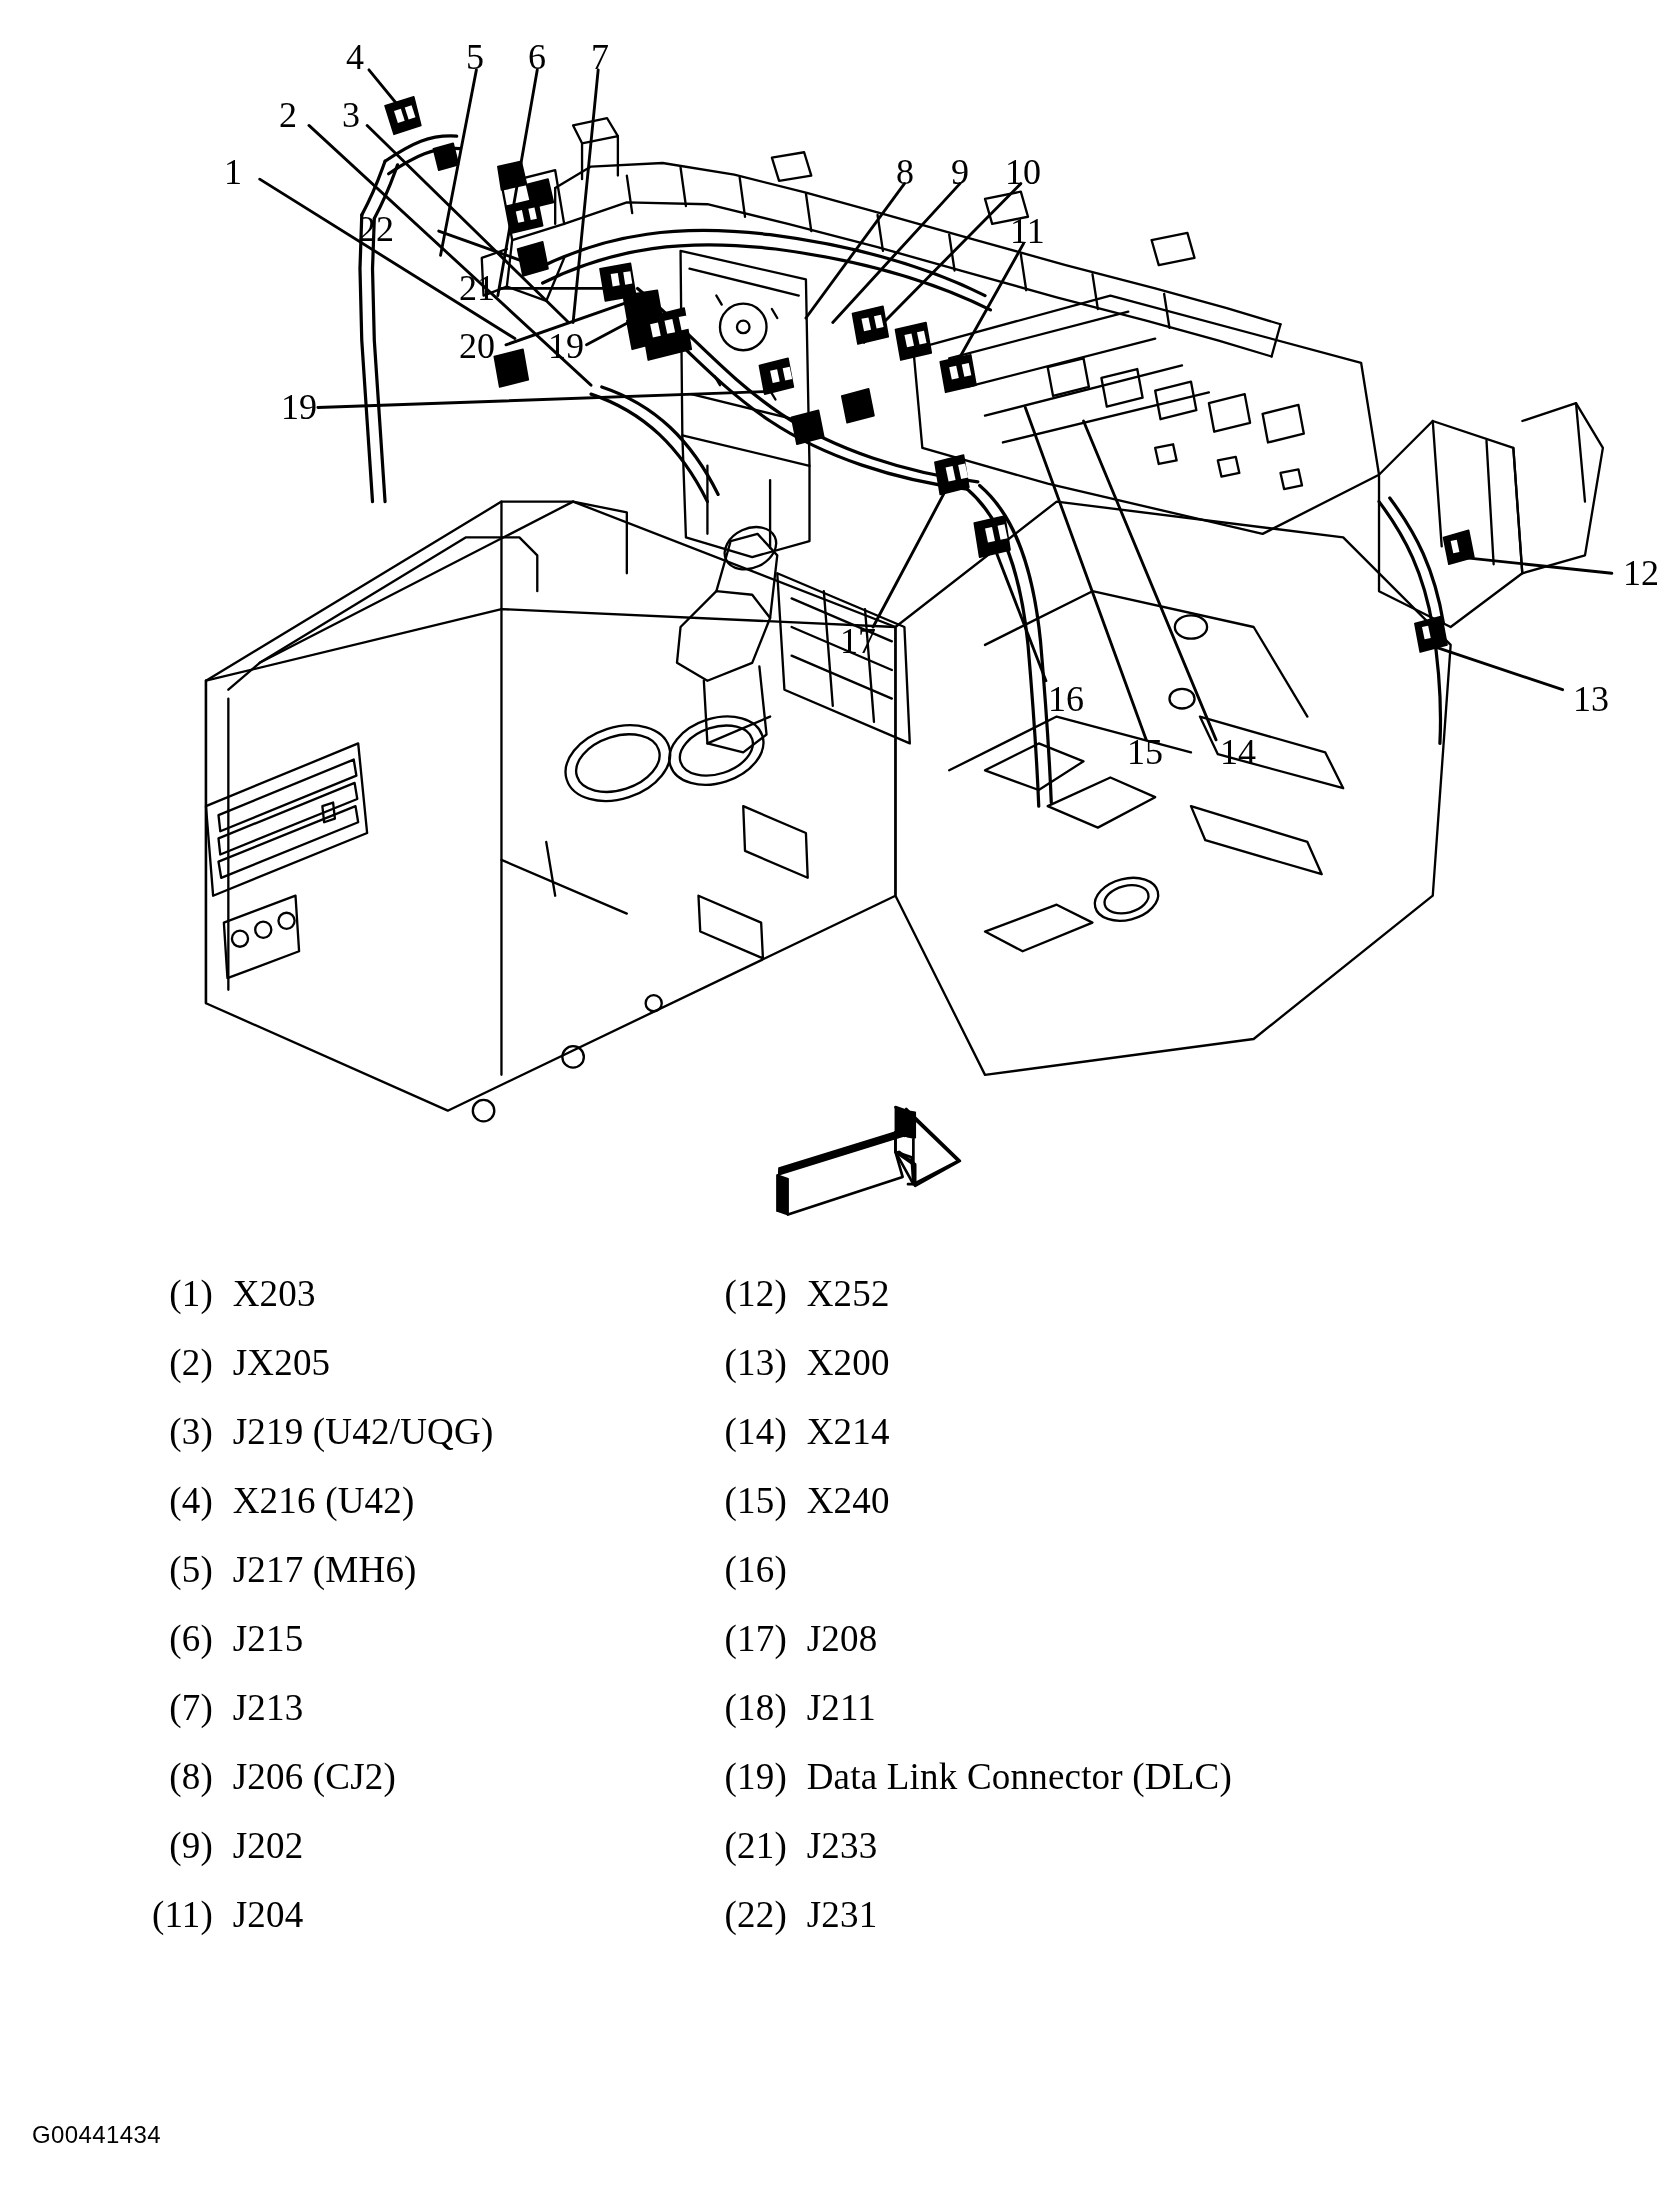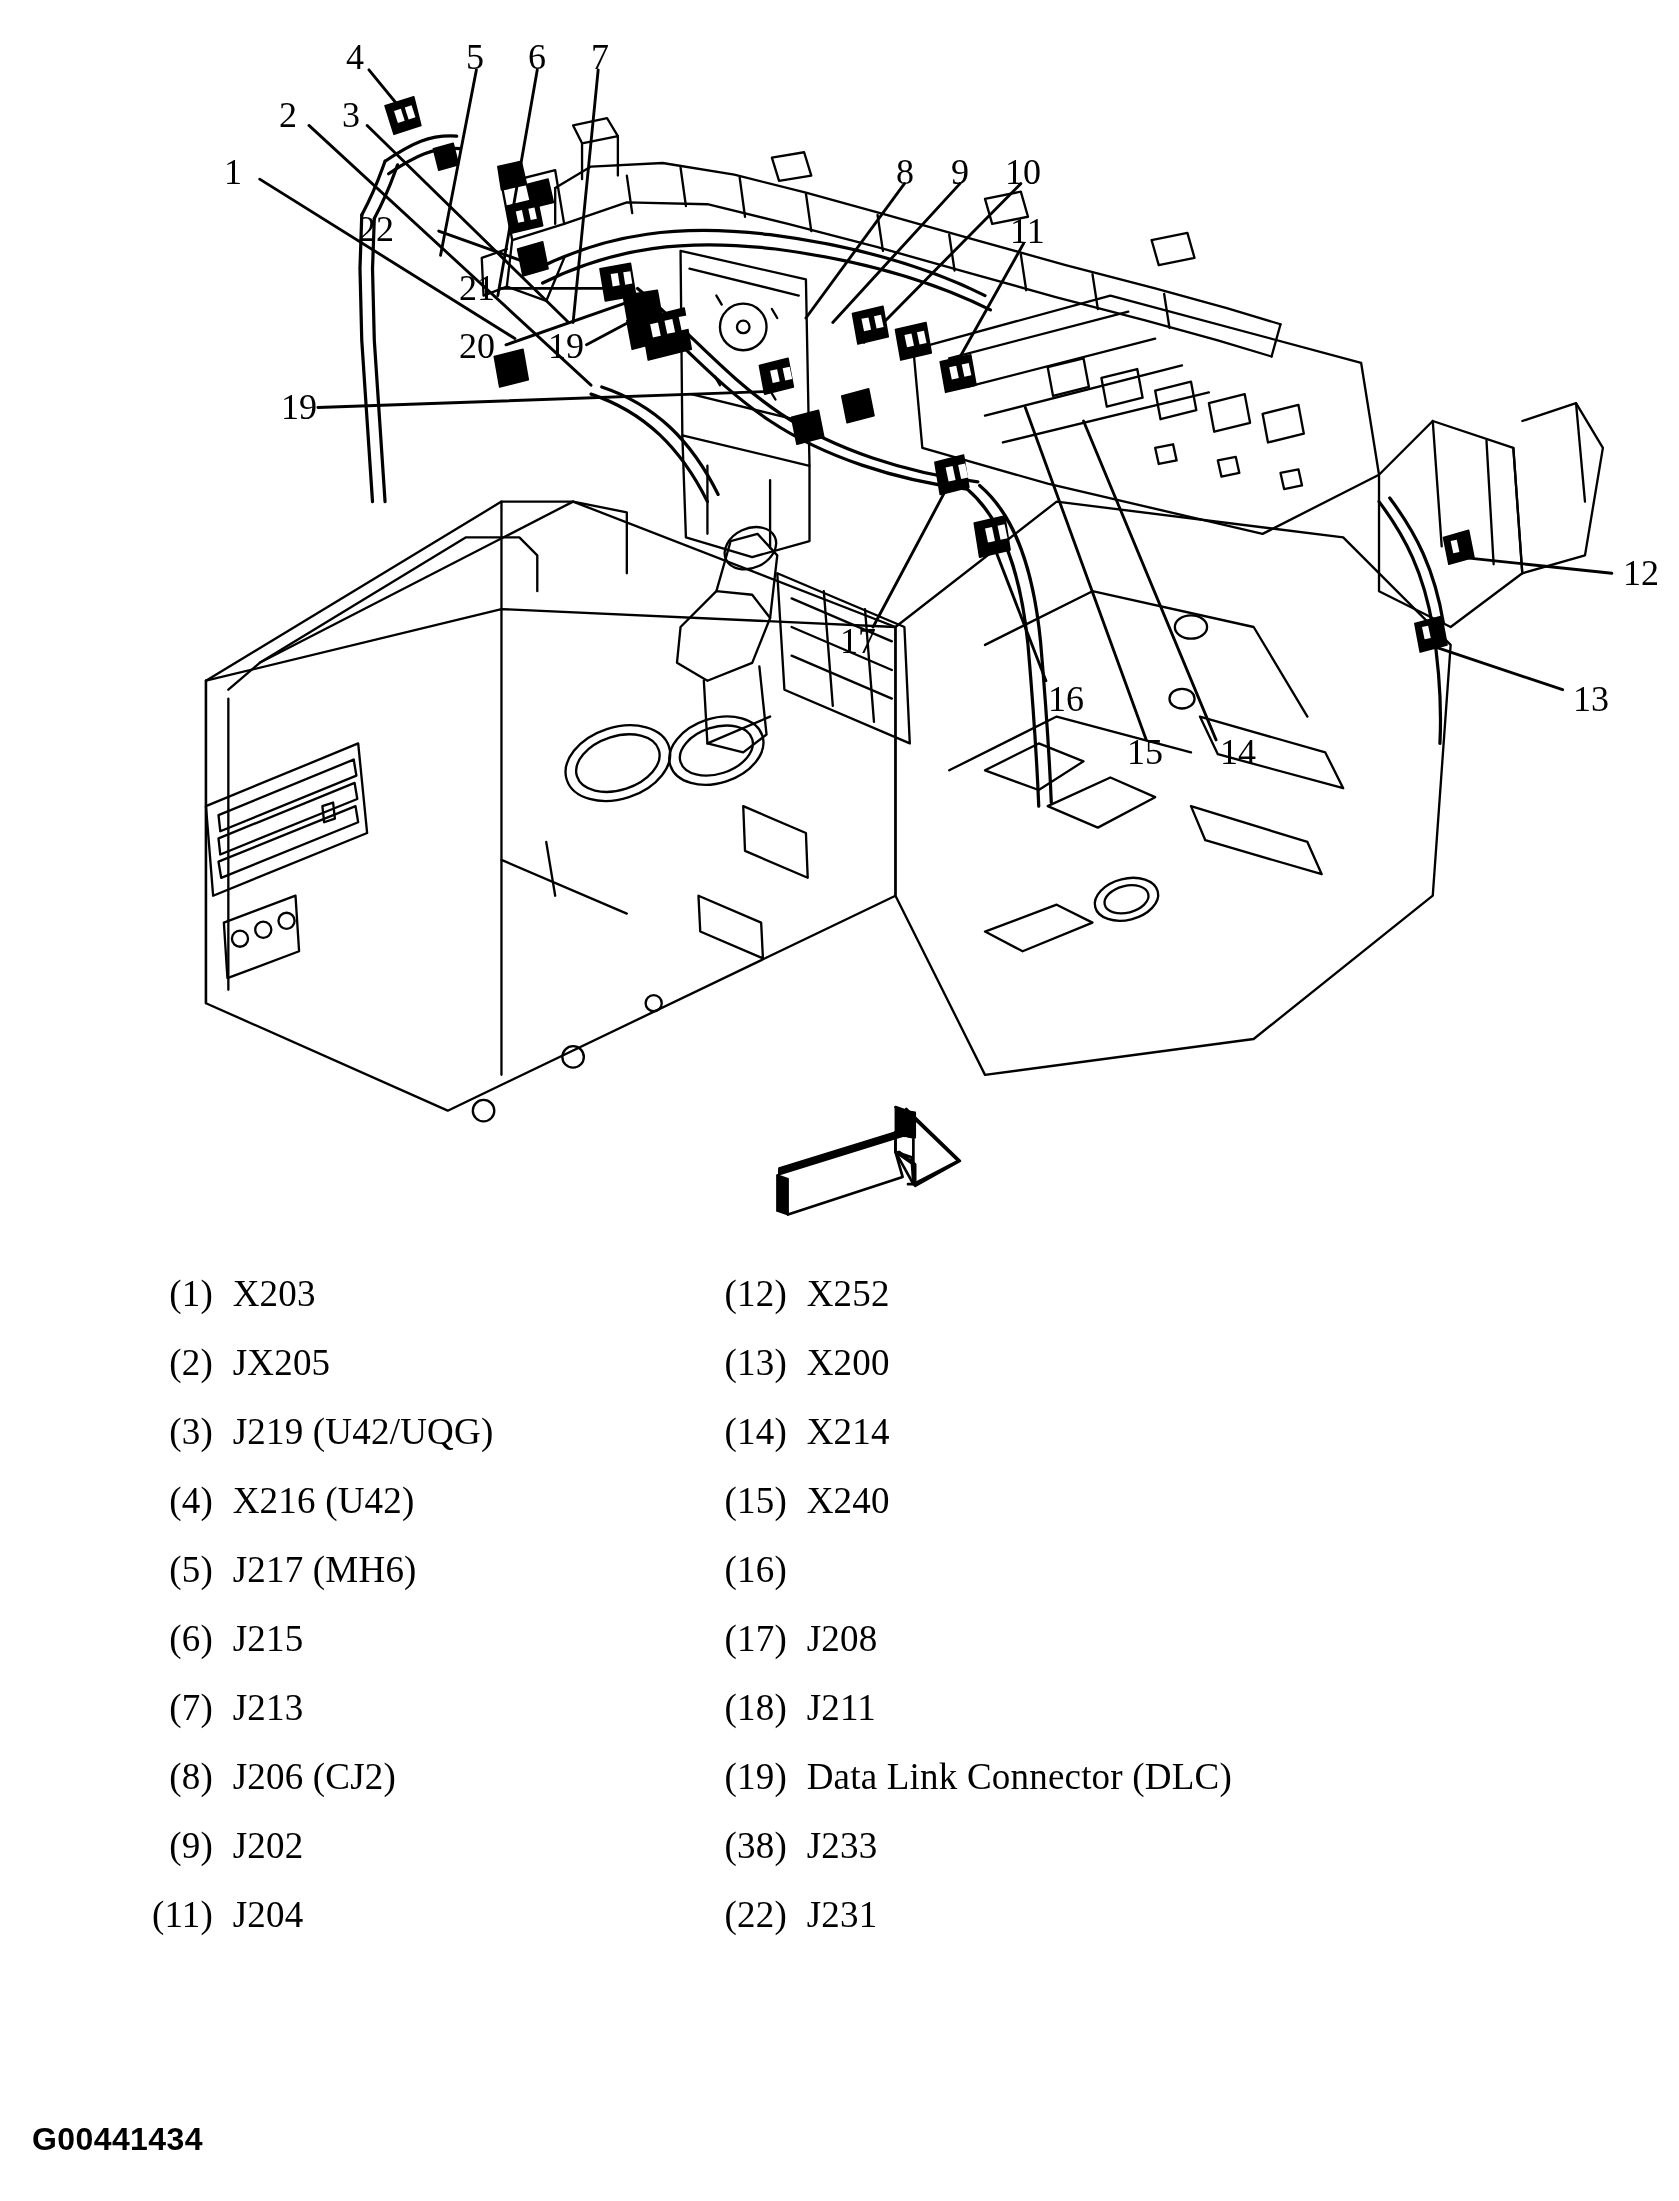--- a/index.html
+++ b/index.html
@@ -74,24 +74,23 @@
     flex: 1 1 auto;
     white-space: nowrap;
   }
 
   
   #footer-id {
     position: absolute;
     left: 32px;
     top: 2121px;
     font-family: "Liberation Sans", sans-serif;
-    font-size: 32px;
+    font-size: 24px;
     letter-spacing: 0.4px;
     color: #000;
-    font-weight: bold;
   }
 </style>
 </head>
 <body>
 
 <div id="diagram-area">
 
   <svg id="diagram-svg" viewBox="0 0 1875 1400" preserveAspectRatio="none" xmlns="http://www.w3.org/2000/svg">
 
     <g fill="none" stroke="#000" stroke-width="2.6" stroke-linejoin="round" stroke-linecap="round">
@@ -450,21 +449,21 @@
     </div>
     <div class="legend-row">
       <span class="legend-num">(18)</span>
       <span class="legend-text">J211</span>
     </div>
     <div class="legend-row">
       <span class="legend-num">(19)</span>
       <span class="legend-text">Data Link Connector (DLC)</span>
     </div>
     <div class="legend-row">
-      <span class="legend-num">(38)</span>
+      <span class="legend-num">(21)</span>
       <span class="legend-text">J233</span>
     </div>
     <div class="legend-row">
       <span class="legend-num">(22)</span>
       <span class="legend-text">J231</span>
     </div>
   </div>
 
 </div>
 

